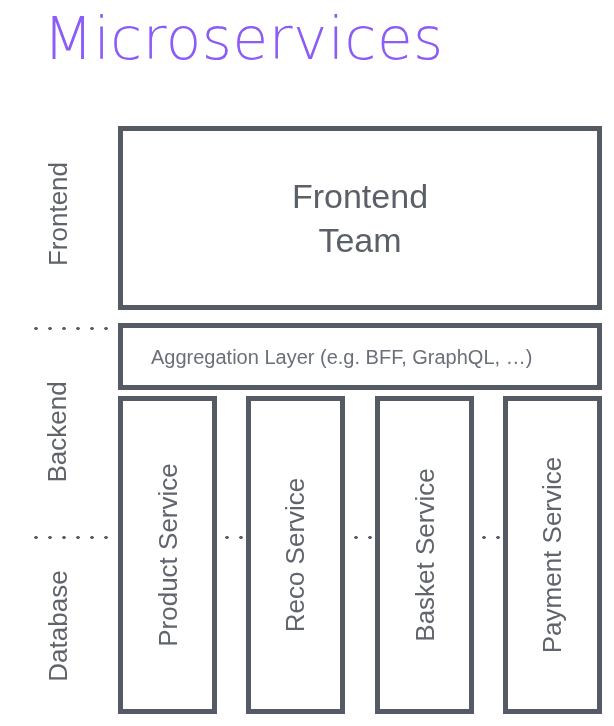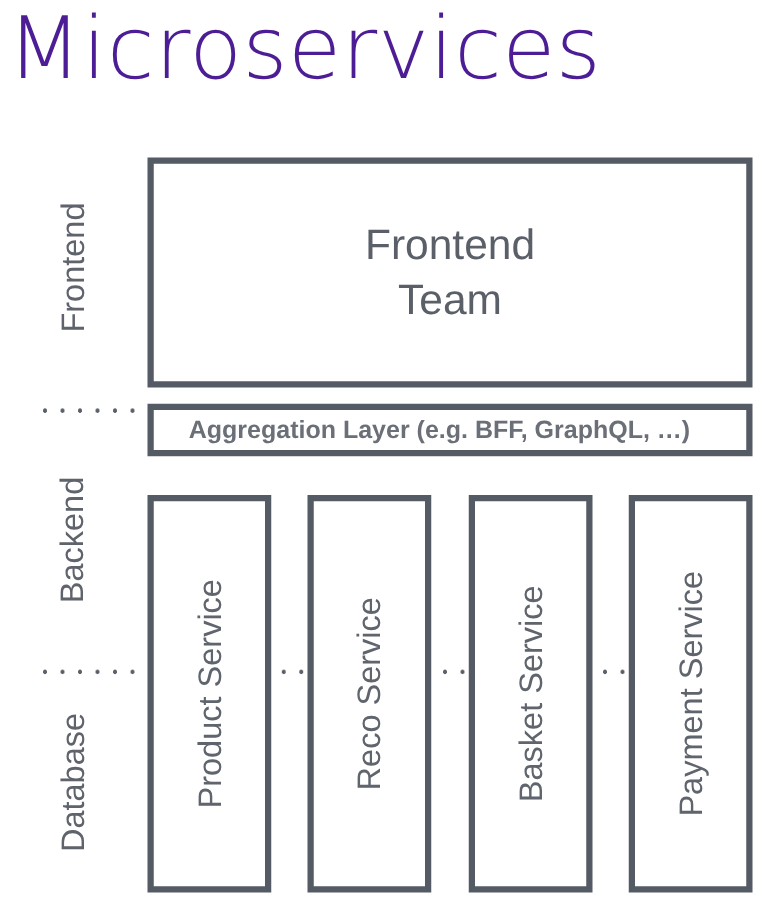--- a/index.html
+++ b/index.html
@@ -18,24 +18,24 @@
 
   
   #diagram-title {
     position: absolute;
     left: 0;
     top: 4px;
     width: 487px;
     text-align: center;
     font-family: "DejaVu Sans", sans-serif;
     font-weight: 300;
-    font-size: 69px;
+    font-size: 58px;
     line-height: 70px;
     letter-spacing: 0.5px;
-    color: #4c1d95;
+    color: #8b5cf6;
     white-space: nowrap;
   }
 
   
   .axis-label {
     position: absolute;
     color: #5f636b;
     font-size: 26px;
     line-height: 26px;
     white-space: nowrap;
@@ -94,25 +94,24 @@
     font-size: 34px;
     line-height: 44px;
     text-align: center;
     white-space: pre-line;
   }
 
   #aggregation-layer-box {
     left: 118px;
     top: 323px;
     width: 484px;
-    height: 42px;
+    height: 67px;
     display: flex;
     align-items: center;
     justify-content: flex-start;
-    font-weight: bold;
   }
   #aggregation-layer-label {
     color: #6a6f78;
     font-size: 20px;
     line-height: 24px;
     padding-left: 28px;
     white-space: nowrap;
   }
 
   .service-box {

